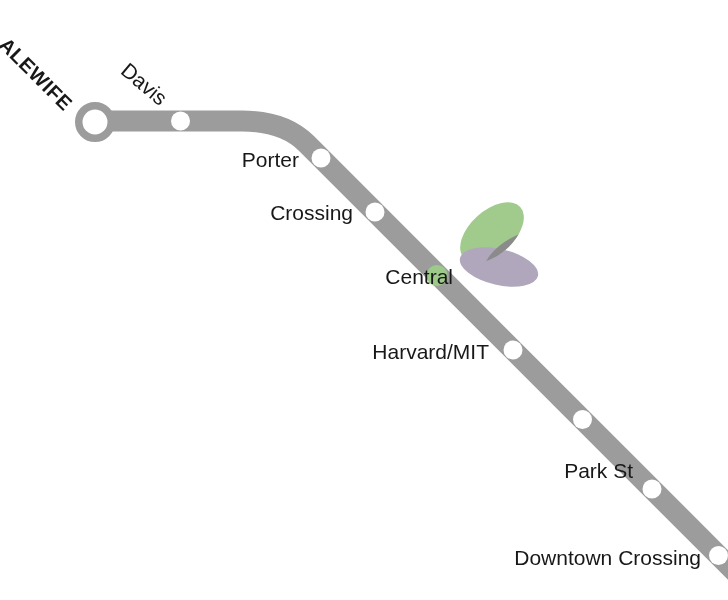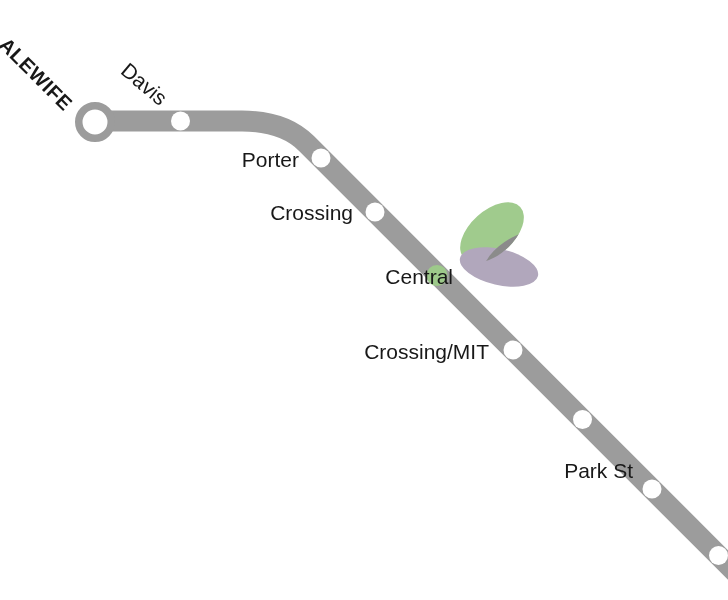--- a/index.html
+++ b/index.html
@@ -44,16 +44,17 @@
       <ellipse cx="492" cy="232.5" rx="38" ry="22" transform="rotate(-42 492 232.5)" fill="#A0CB8D"></ellipse>
       <ellipse cx="499" cy="267" rx="40" ry="18" transform="rotate(13 499 267)" fill="#B1A7BC"></ellipse>
       <ellipse cx="492" cy="232.5" rx="38" ry="22" transform="rotate(-42 492 232.5)" fill="#8B8B8B" clip-path="url(#purple-clip)"></ellipse>
     </svg>
   <div class="labels">
       <div class="label rotated bold" style="left: 10px; top: 34px; font-size: 20px; transform: rotate(45deg);">ALEWIFE</div>
       <div class="label rotated" style="left: 131px; top: 59px; font-size: 21px; transform: rotate(40deg);">Davis</div>
       <div class="label" style="left: 299px; top: 159px; text-align: right;">Porter</div>
       <div class="label" style="left: 353px; top: 211.5px;">Crossing</div>
       <div class="label" style="left: 417px; top: 275.5px; margin-left: 36px;">Central</div>
-      <div class="label" style="left: 489px; top: 351px;">Crossing/MIT</div>
+      <div class="label" style="left: 489px; top: 351px;">Harvard/MIT</div>
       <div class="label" style="left: 633px; top: 470px;">Park St</div>
+      <div class="label" style="left: 701px; top: 557px;">Downtown Crossing</div>
     </div>
 </div>
 
 </body></html>

